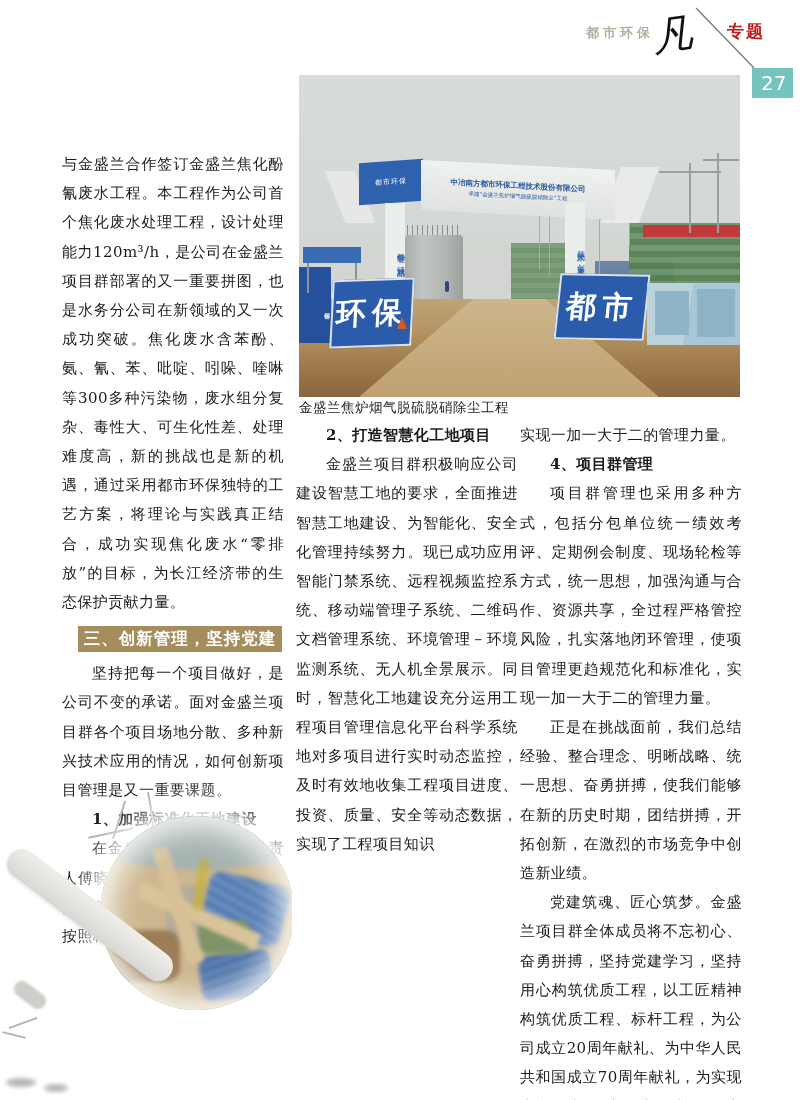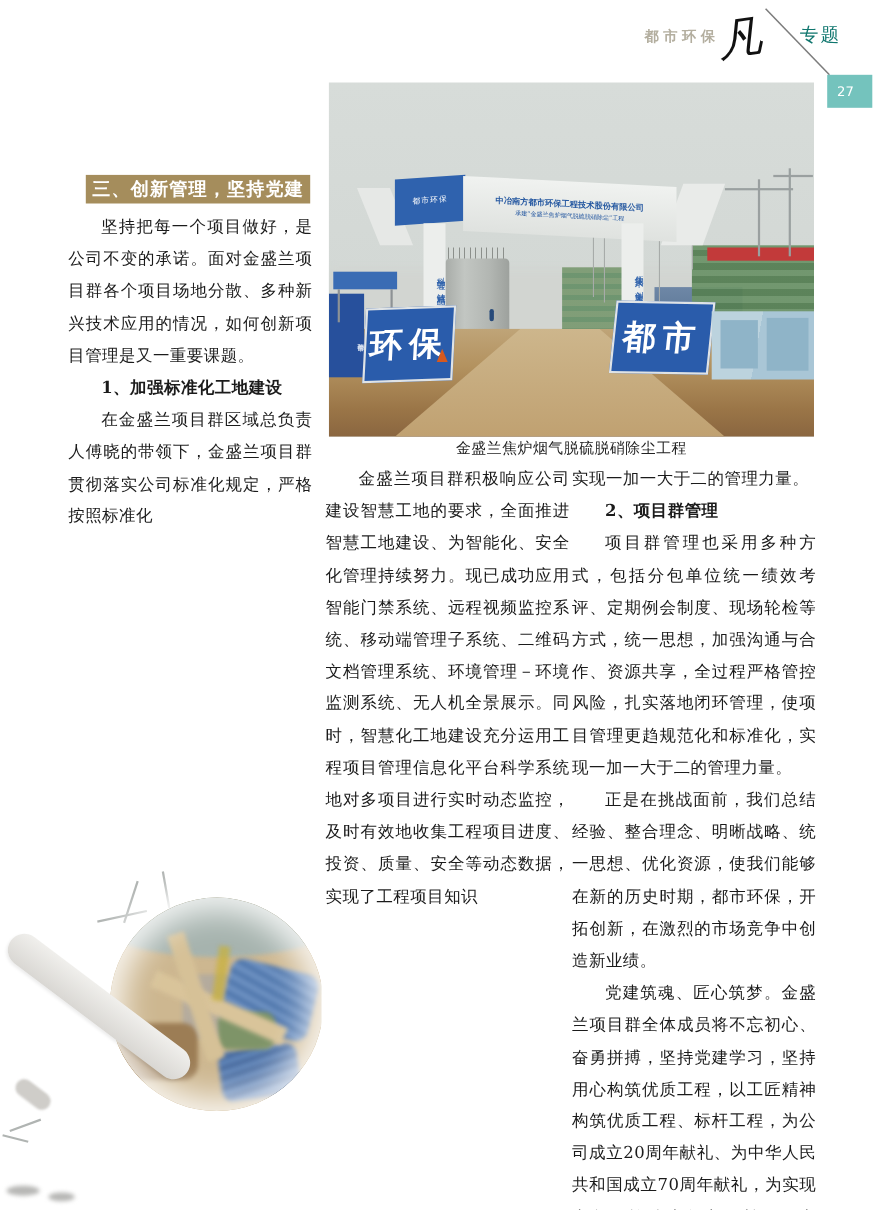--- a/index.html
+++ b/index.html
@@ -12,25 +12,25 @@
     position:absolute;left:586px;top:24px;font-family:"DejaVu Sans",sans-serif;
     font-size:13px;letter-spacing:4px;color:#b3ae9f;font-weight:bold;
   }
   .hdr-calli{
     position:absolute;left:652px;top:8px;font-size:40px;color:#111;
     font-family:"DejaVu Serif",serif;font-style:italic;transform:rotate(-8deg);
   }
   .hdr-line{position:absolute;left:688px;top:2px;}
   .hdr-section{
     position:absolute;left:727px;top:20px;font-family:"DejaVu Sans",sans-serif;
-    font-size:17px;font-weight:normal;color:#0f766e;letter-spacing:2px;
+    font-size:17px;font-weight:bold;color:#b91c1c;letter-spacing:2px;
   }
   .hdr-pagebox{
     position:absolute;left:752px;top:68px;width:41px;height:30px;background:#74c3bd;
-    color:#fff;font-family:"DejaVu Sans",sans-serif;font-size:12px;line-height:30px;
+    color:#fff;font-family:"DejaVu Sans",sans-serif;font-size:20px;line-height:30px;
     padding-left:9px;box-sizing:border-box;
   }
   
   .photo{
     position:absolute;left:299px;top:75px;width:441px;height:322px;overflow:hidden;
     background:linear-gradient(#d7dcd9 0%,#d3d8d5 55%,#cdd2cf 70%);
   }
   .ph-haze{position:absolute;left:0;top:170px;width:441px;height:60px;background:#d2d5d1;filter:blur(4px);}
   .ph-ground{
     position:absolute;left:0;top:224px;width:441px;height:98px;
@@ -102,21 +102,21 @@
     position:absolute;left:348px;top:208px;width:93px;height:62px;
     background:linear-gradient(100deg,#bcd3de 0 45%,#a9c6d6 45% 100%);
   }
   .ph-board-img{position:absolute;background:#8fb4c8;}
   .ph-cone{
     position:absolute;left:98px;top:242px;width:0;height:0;
     border-left:5px solid transparent;border-right:5px solid transparent;border-bottom:12px solid #d6591f;
   }
   .ph-worker{position:absolute;left:146px;top:206px;width:4px;height:11px;background:#274a7a;border-radius:2px;}
   .photo-caption{
-    position:absolute;left:299px;top:399px;width:441px;text-align:center;
+    position:absolute;left:299px;top:399px;width:441px;text-align:left;
     font-size:13.5px;color:#222;letter-spacing:.5px;font-family:"DejaVu Sans",sans-serif;
   }
   
   .col{position:absolute;width:222px;font-size:15px;line-height:29.2px;text-align:justify;letter-spacing:.4px;}
   .col p{margin:0;}
   .col .indent{text-indent:2em;}
   .col .subhead{text-indent:2em;font-weight:bold;}
   .col1{left:62px;top:150px;}
   .col2{left:296px;top:421px;}
   .col3{left:520px;top:421px;}
@@ -200,35 +200,37 @@
     <div class="ph-boards-right"></div>
     <div class="ph-board-img" style="left:356px;top:216px;width:34px;height:44px;"></div>
     <div class="ph-board-img" style="left:398px;top:214px;width:38px;height:48px;"></div>
 
     <div class="ph-cone"></div>
     <div class="ph-worker"></div>
   </div>
   <div class="photo-caption">金盛兰焦炉烟气脱硫脱硝除尘工程</div>
 
   <div class="col col1">
+    <p>与金盛兰合作签订金盛兰焦化酚氰废水工程。本工程作为公司首个焦化废水处理工程，设计处理能力120m³/h，是公司在金盛兰项目群部署的又一重要拼图，也是水务分公司在新领域的又一次成功突破。焦化废水含苯酚、氨、氰、苯、吡啶、吲哚、喹啉等300多种污染物，废水组分复杂、毒性大、可生化性差、处理难度高，新的挑战也是新的机遇，通过采用都市环保独特的工艺方案，将理论与实践真正结合，成功实现焦化废水“零排放”的目标，为长江经济带的生态保护贡献力量。</p>
     <div class="gold-heading">三、创新管理，坚持党建学习</div>
     <p class="indent">坚持把每一个项目做好，是公司不变的承诺。面对金盛兰项目群各个项目场地分散、多种新兴技术应用的情况，如何创新项目管理是又一重要课题。</p>
     <p class="subhead">1、加强标准化工地建设</p>
     <p class="indent">在金盛兰项目群区域总负责人傅晓的带领下，金盛兰项目群贯彻落实公司标准化规定，严格按照标准化</p>
   </div>
 
   <div class="col col2">
+    <p class="subhead">2、打造智慧化工地项目</p>
     <p class="indent">金盛兰项目群积极响应公司建设智慧工地的要求，全面推进智慧工地建设、为智能化、安全化管理持续努力。现已成功应用智能门禁系统、远程视频监控系统、移动端管理子系统、二维码文档管理系统、环境管理－环境监测系统、无人机全景展示。同时，智慧化工地建设充分运用工程项目管理信息化平台科学系统地对多项目进行实时动态监控，及时有效地收集工程项目进度、投资、质量、安全等动态数据，实现了工程项目知识</p>
   </div>
 
   <div class="col col3">
     <p>实现一加一大于二的管理力量。</p>
-    <p class="subhead">2、项目群管理</p>
+    <p class="subhead">4、项目群管理</p>
     <p class="indent">项目群管理也采用多种方式，包括分包单位统一绩效考评、定期例会制度、现场轮检等方式，统一思想，加强沟通与合作、资源共享，全过程严格管控风险，扎实落地闭环管理，使项目管理更趋规范化和标准化，实现一加一大于二的管理力量。</p>
-    <p class="indent">正是在挑战面前，我们总结经验、整合理念、明晰战略、统一思想、优化资源，使我们能够在新的历史时期，都市环保，开拓创新，在激烈的市场竞争中创造新业绩。</p>
+    <p class="indent">正是在挑战面前，我们总结经验、整合理念、明晰战略、统一思想、奋勇拼搏，使我们能够在新的历史时期，团结拼搏，开拓创新，在激烈的市场竞争中创造新业绩。</p>
     <p class="indent">党建筑魂、匠心筑梦。金盛兰项目群全体成员将不忘初心、奋勇拼搏，坚持党建学习，坚持用心构筑优质工程，以工匠精神构筑优质工程、标杆工程，为公司成立20周年献礼、为中华人民共和国成立70周年献礼，为实现中华民族伟大复兴贡献一份力量！</p>
 
   </div>
 
   <div class="pano">
     <div class="pano-crane" style="left:118px;top:28px;width:2px;height:40px;transform:rotate(18deg);"></div>
     <div class="pano-crane" style="left:88px;top:60px;width:46px;height:2px;transform:rotate(-12deg);"></div>
     <div class="pano-crane" style="left:150px;top:20px;width:2px;height:34px;transform:rotate(-10deg);"></div>
     <div class="pano-sphere">
       <div class="pano-blob" style="left:-12px;top:-10px;width:220px;height:64px;background:#9fb3b4;border-radius:50%;opacity:.85;"></div>

